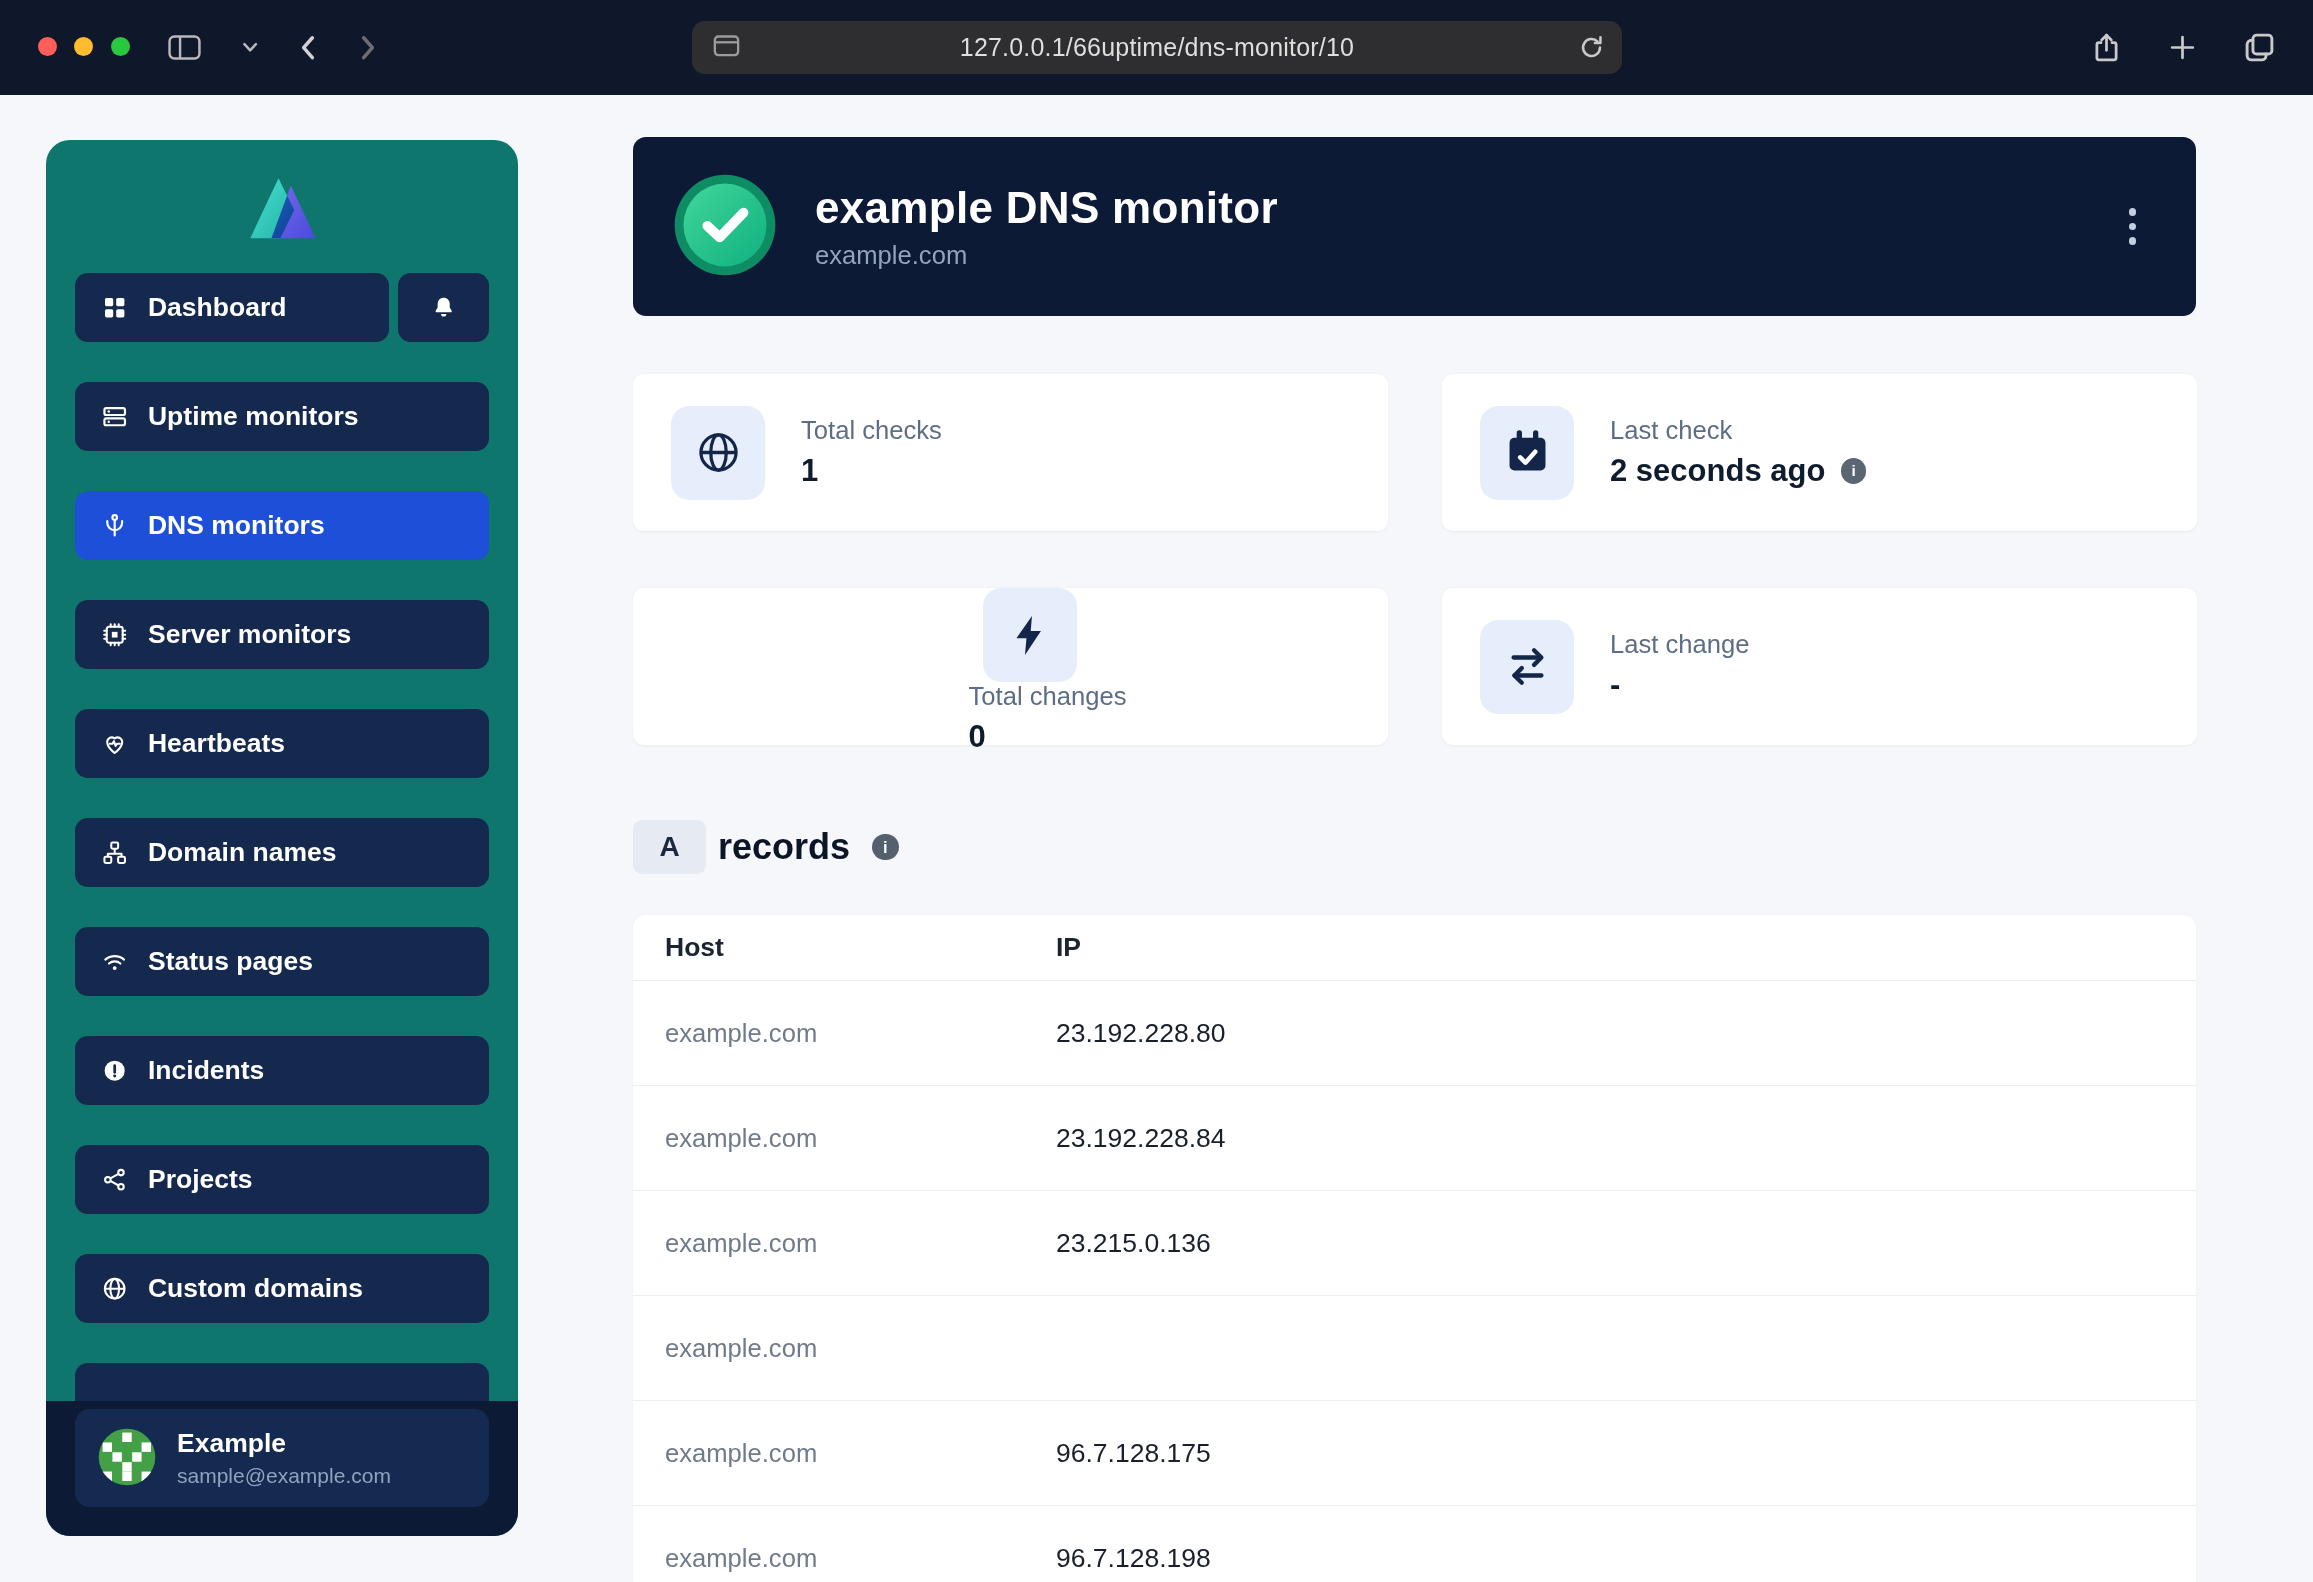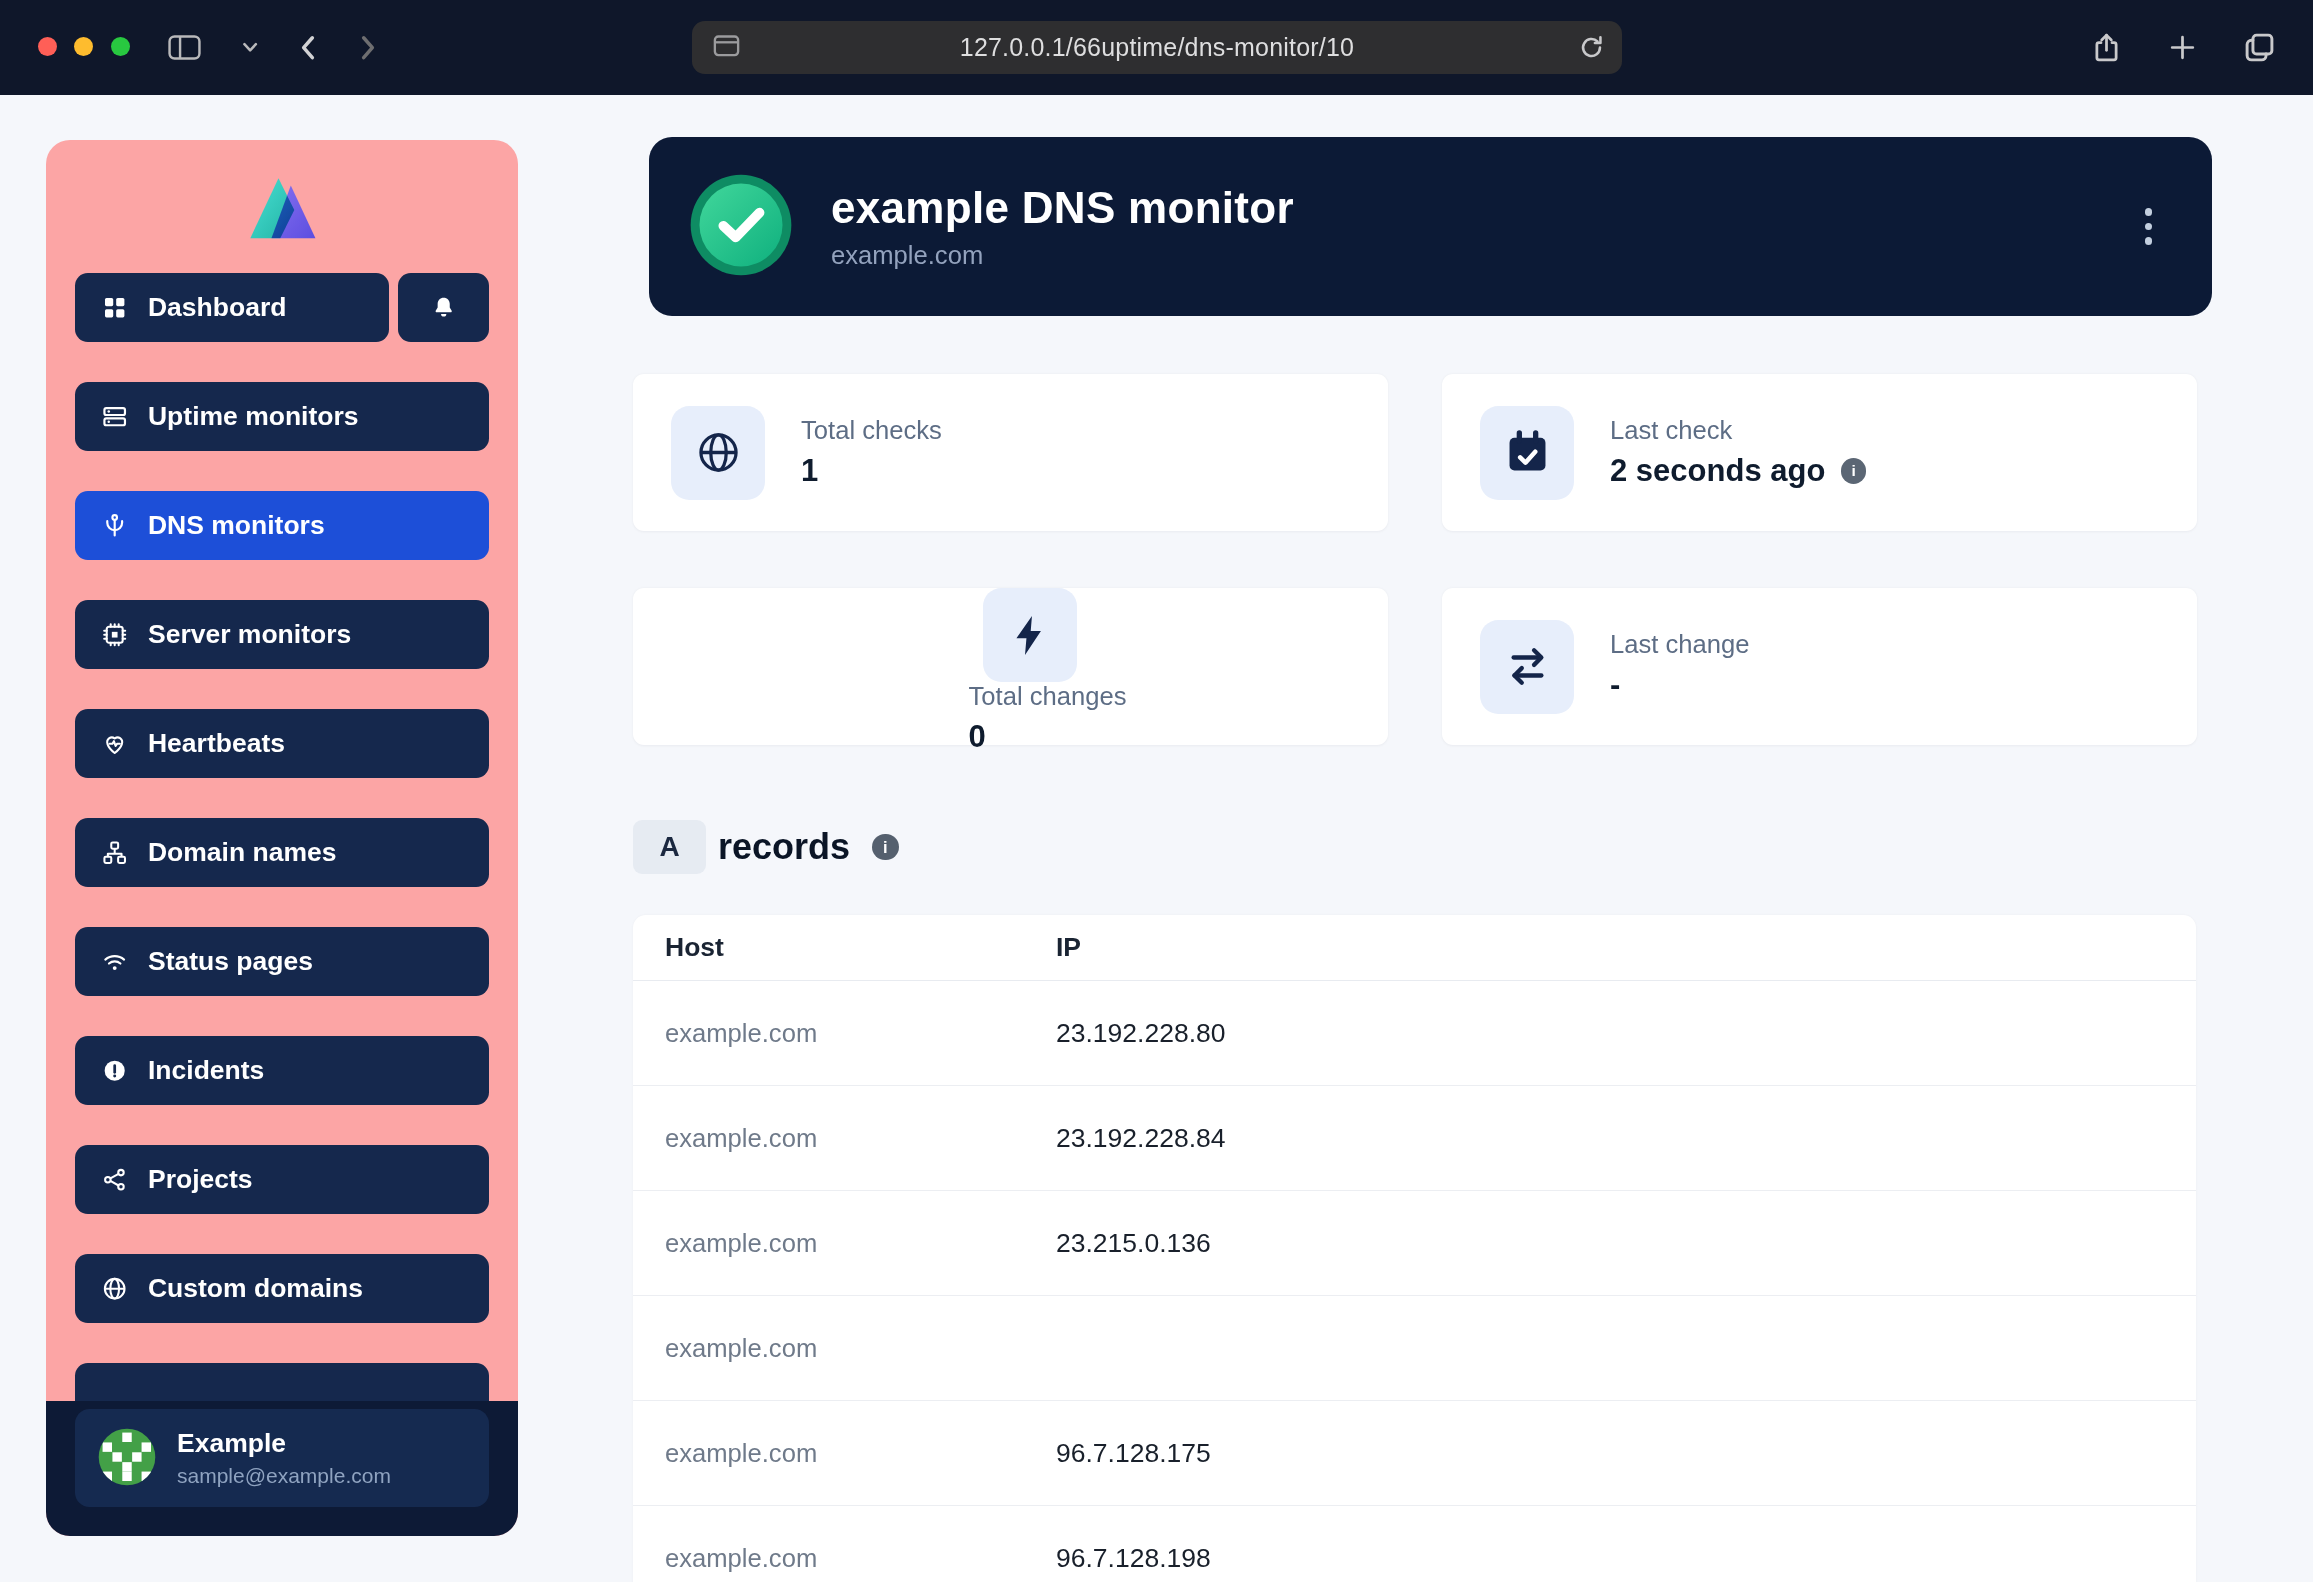--- a/index.html
+++ b/index.html
@@ -32,21 +32,21 @@
     color: #dededf; font-size: 25px; letter-spacing: 0.2px;
   }
   .reload { position: absolute; right: 16.4px; top: 12px; }
 
   
   .page { position: relative; width: 2314px; height: 1488px; overflow: hidden; }
 
   
   .sidebar {
     position: absolute; left: 46px; top: 45px; width: 472px; height: 1396px;
-    background: #fca5a5; border-radius: 24px; overflow: hidden;
+    background: #0f766e; border-radius: 24px; overflow: hidden;
   }
   .logo { position: absolute; top: 31px; left: 50%; transform: translateX(-50%); }
   .menu { position: absolute; top: 133px; left: 29px; right: 29px; display: flex; flex-direction: column; gap: 40px; }
   .menu-row { display: flex; gap: 9.1px; }
   .menu-item {
     display: flex; align-items: center; gap: 20px; padding-left: 25.6px;
     height: 69px; border-radius: 12.8px; background: #15284d;
     color: #ffffff; font-size: 26.5px; font-weight: 600; cursor: pointer; flex-shrink: 0;
   }
   .menu-item.active { background: #1d4fd8; }
@@ -60,22 +60,22 @@
     background: #152a50; border-radius: 14.6px; display: flex; align-items: center;
     padding: 0 22px; gap: 20px; cursor: pointer;
   }
   .user-name { color: #fff; font-size: 26.5px; font-weight: bold; }
   .user-email { color: #8fa3c0; font-size: 21px; margin-top: 5.5px; }
 
   
   .main { position: absolute; left: 633px; top: 0; width: 1563px; height: 1488px; }
 
   .header-card {
-    position: absolute; top: 42px; left: 16px; width: 1563px; height: 179px;
-    background: #0c1a36; border-radius: 23px; display: flex; align-items: center;
+    position: absolute; top: 42px; left: 0; width: 1563px; height: 179px;
+    background: #0c1a36; border-radius: 13px; display: flex; align-items: center;
     padding: 0 51px 0 39px;
   }
   .header-text { margin-left: 37px; display: flex; flex-direction: column; }
   .header-title { color: #ffffff; font-size: 44px; font-weight: bold; letter-spacing: 0.3px; }
   .header-sub { color: #93a2bd; font-size: 25.6px; margin-top: 8.2px; }
   .kebab { margin-left: auto; display: flex; flex-direction: column; gap: 7.3px; cursor: pointer; padding: 9.1px; }
   .kebab span { width: 7.3px; height: 7.3px; border-radius: 50%; background: #c3cfdf; }
 
   .stat-card {
     position: absolute; width: 755px; height: 157px; background: #ffffff;

